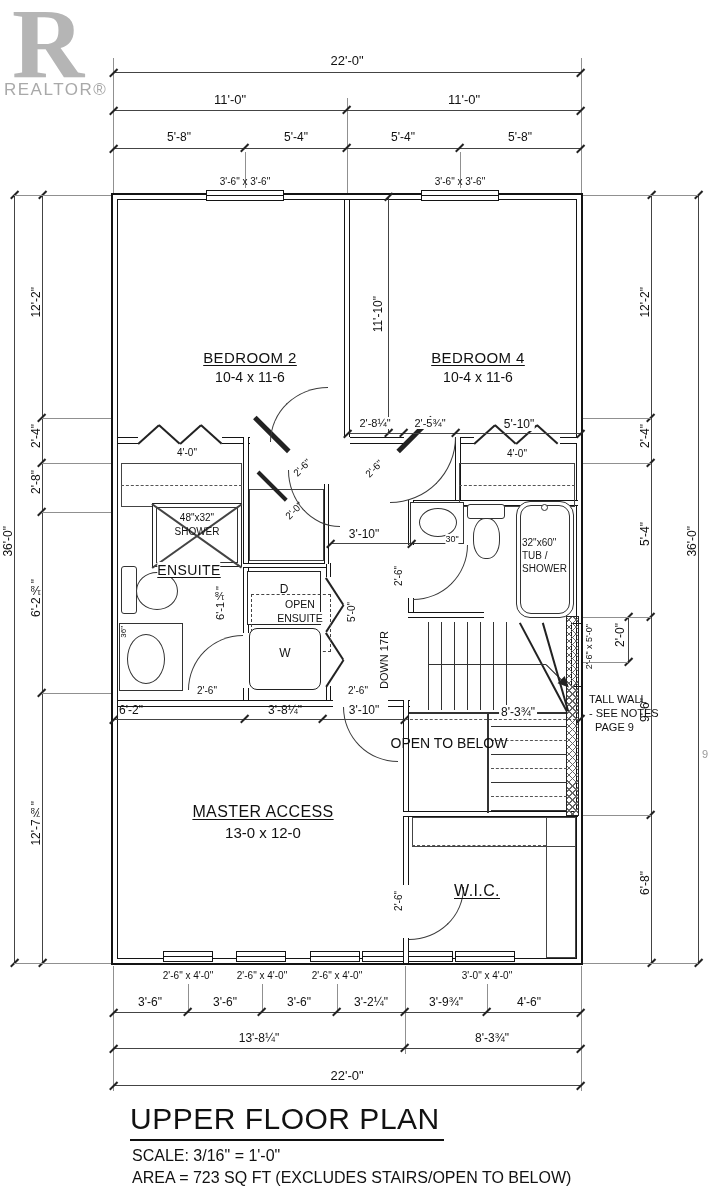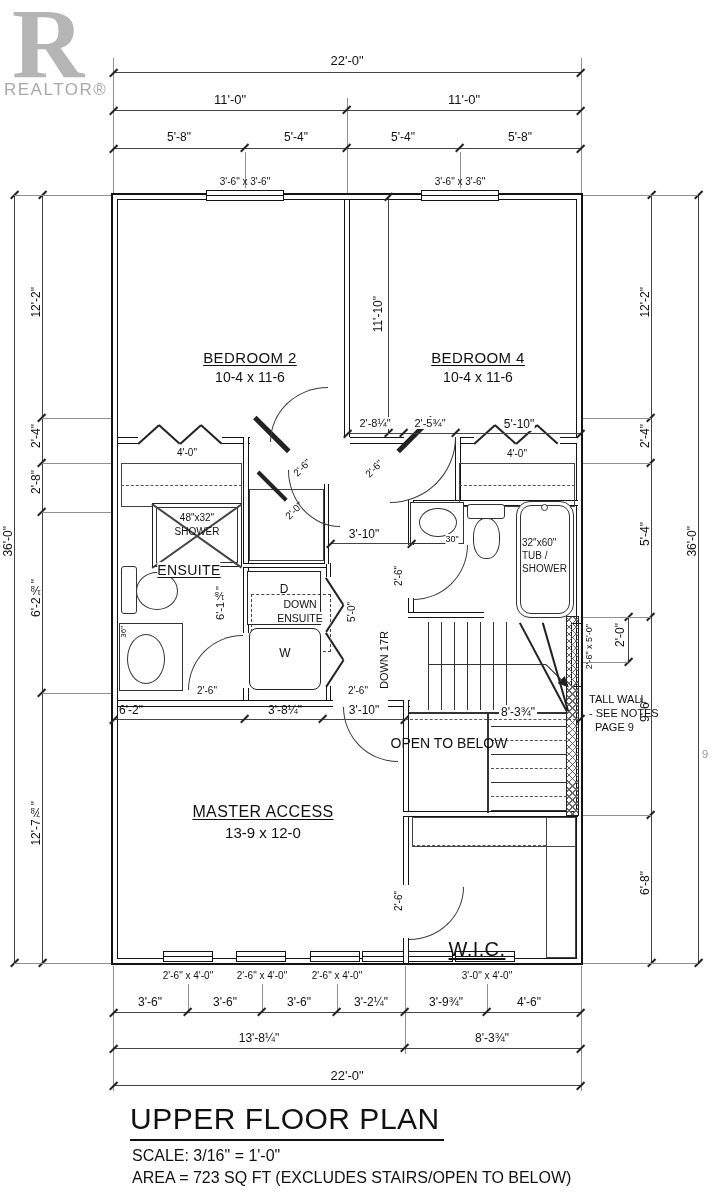--- a/index.html
+++ b/index.html
@@ -222,21 +222,21 @@
 
 <div class="fxthin" style="left:121px;top:566px;width:16px;height:48px;border-radius:3px"></div>
 <div class="oval" style="left:136px;top:572px;width:42px;height:38px"></div>
 <div class="fxthin" style="left:119px;top:623px;width:64px;height:68px"></div>
 <div class="oval" style="left:127px;top:634px;width:38px;height:50px"></div>
 <span class="Lr" style="left:119px;top:626px;font-size:8px">36"</span>
 
 <div class="fx" style="left:247px;top:571px;width:74px;height:54px"></div>
 <span class="L" style="left:284px;top:582px">D</span>
 <div class="dash" style="left:251px;top:594px;width:80px;height:58px"></div>
-<span class="L" style="left:300px;top:598px;font-size:10.5px;background:#fff">DOWN</span>
+<span class="L" style="left:300px;top:598px;font-size:10.5px;background:#fff">OPEN</span>
 <span class="L" style="left:300px;top:612px;font-size:10.5px;background:#fff">ENSUITE</span>
 <div class="fx" style="left:249px;top:628px;width:72px;height:62px;border-radius:8px"></div>
 <span class="L" style="left:285px;top:646px">W</span>
 
 <div class="fxthin" style="left:410px;top:502px;width:54px;height:42px"></div>
 <div class="oval" style="left:419px;top:508px;width:38px;height:29px"></div>
 <span class="L" style="left:452px;top:534px;font-size:9px;background:#fff">30"</span>
 <div class="fxthin" style="left:467px;top:504px;width:38px;height:15px;border-radius:3px"></div>
 <div class="oval" style="left:473px;top:518px;width:27px;height:41px;border-radius:45%"></div>
 <div class="fxthin" style="left:516px;top:501px;width:58px;height:117px;border-radius:14px"></div>
@@ -265,23 +265,23 @@
 <div class="ld" style="left:491px;top:768px;width:76px"></div>
 <div class="lv" style="left:491px;top:782px;width:76px;height:1.3px"></div>
 <div class="ld" style="left:491px;top:796px;width:76px"></div>
 <div class="lv" style="left:491px;top:810px;width:76px;height:1.3px"></div>
 
 <span class="room" style="left:250px;top:349px">BEDROOM 2</span>
 <span class="rsize" style="left:250px;top:369px">10-4 x 11-6</span>
 <span class="room" style="left:478px;top:349px">BEDROOM 4</span>
 <span class="rsize" style="left:478px;top:369px">10-4 x 11-6</span>
 <span class="room" style="left:263px;top:803px;font-size:16px">MASTER ACCESS</span>
-<span class="rsize" style="left:263px;top:824px;font-size:15px">13-9 x 12-0</span>
+<span class="rsize" style="left:263px;top:824px;font-size:15px">13-0 x 12-0</span>
 <span class="room" style="left:189px;top:562px;font-size:14px;background:#fff">ENSUITE</span>
-<span class="room" style="left:477px;top:938px;font-size:20px">W.I.C.</span>
+<span class="room" style="left:477px;top:882px;font-size:16px">W.I.C.</span>
 <span class="L" style="left:449px;top:735px;font-size:14px">OPEN TO BELOW</span>
 <span class="Lr" style="left:378px;top:631px;font-size:11px">DOWN 17R</span>
 
 <div class="dv" style="left:388px;top:197px;height:236px"></div>
 <span class="Lr" style="left:371px;top:296px;background:#fff">11'-10"</span>
 <div class="dl" style="left:347px;top:433px;width:234px"></div>
 <div class="tk" style="left:398px;top:432px"></div>
 <div class="tk" style="left:450px;top:432px"></div>
 <span class="L" style="left:375px;top:417px;font-size:11px;background:#fff">2'-8¼"</span>
 <span class="L" style="left:430px;top:417px;font-size:11px;background:#fff">2'-5¾"</span>

